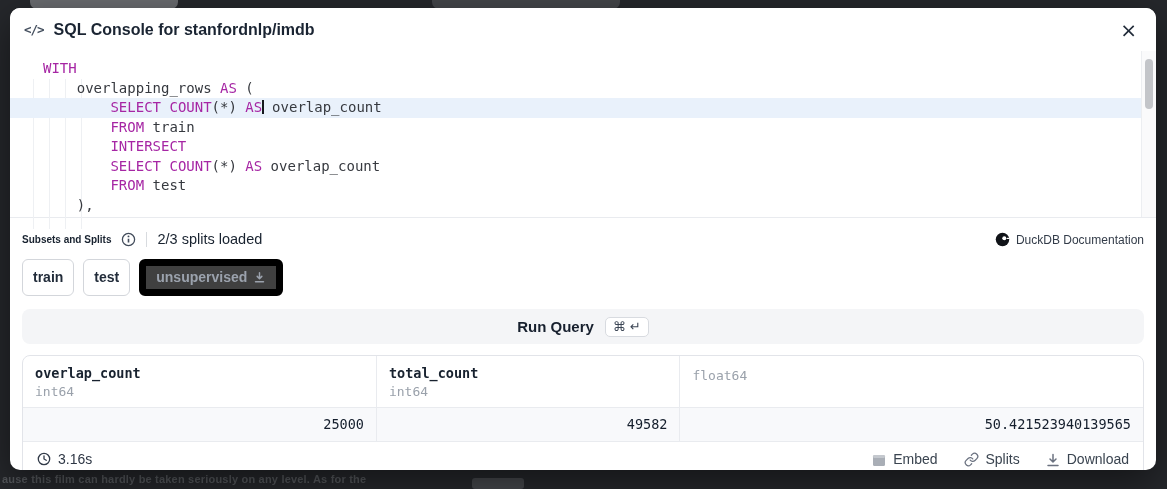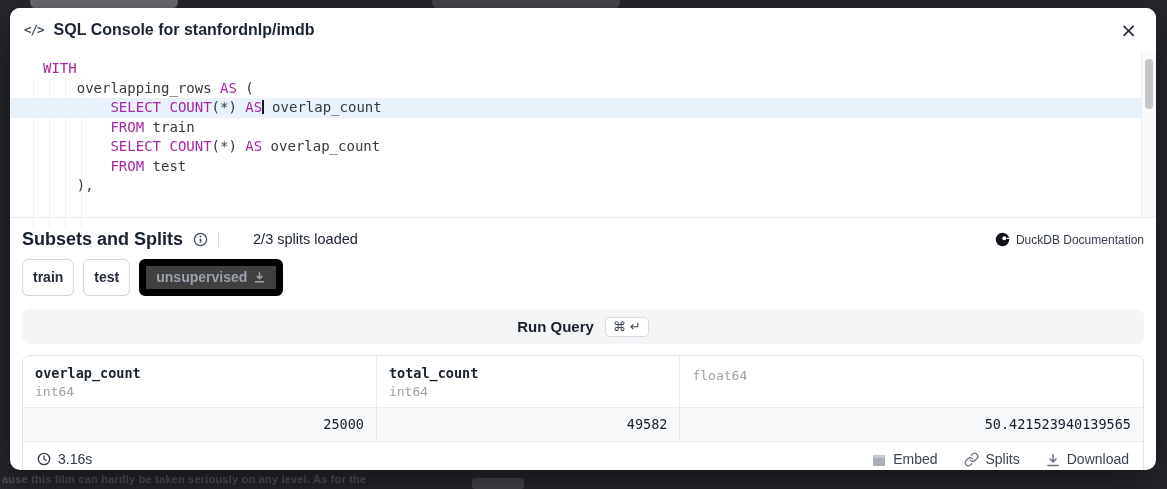--- a/index.html
+++ b/index.html
@@ -32,24 +32,24 @@
   .cl { position:relative; z-index:1; padding-left:33px; white-space:pre; height:19.5px; }
   .cl.active { background:#e9f1fb; }
   .kw { color:var(--c-keyword,#a626a4); }
   .plain { color:#36393f; }
   .caret { display:inline-block; width:1.5px; height:14px; background:#15181d; position:relative; top:2px; }
   .sbar { position:absolute; right:0; top:0; bottom:0; width:15px; background:#fafafb; border-left:1px solid #eceef1; z-index:2; }
   .sthumb { position:absolute; right:3px; top:8px; width:8px; height:50px; border-radius:4px; background:#c3c5c9; cursor:pointer; }
 
   
   .meta { margin:10px 12px 0; display:flex; align-items:center; gap:10px; height:22px; }
-  .meta-label { font-size:18px; font-weight:700; color:#18222f; }
+  .meta-label { font-size:10px; font-weight:700; color:#18222f; }
   .icon-btn { background:none; border:none; display:inline-flex; align-items:center; cursor:pointer; color:#424c5b; padding:0; }
   .vdiv { width:1px; height:15px; background:#d8dbdf; }
-  .meta-status { font-size:14.5px; color:#18222f;margin-left:24px; }
+  .meta-status { font-size:14.5px; color:#18222f; }
   .doc-link { margin-left:auto; display:inline-flex; align-items:flex-end; gap:6px; text-decoration:none;
               color:#333c49; font-size:12px; cursor:pointer; background:none; border:none; }
 
   
   .tags { margin:9px 12px 0; display:flex; gap:9px; }
   .pill { display:inline-flex; align-items:center; gap:6px; border-radius:6px; padding:3px 10px 4px;
           font-family:"Liberation Sans",sans-serif; font-size:14px; font-weight:700; cursor:pointer; }
   .pill.loaded { background:#fff; border:1px solid #d3d6db; color:#222c3a; }
   .pill.unloaded { background:#404040; border:7px solid #000000; color:#9ba2ad; }
 
@@ -95,20 +95,21 @@
   <div class="editor">
     <div class="guide g1"></div>
     <div class="guide g2"></div>
     <div class="guide g3"></div>
     <div class="guide g4"></div>
     <div>
         <div class="cl"><span class="kw">WITH</span></div>
         <div class="cl"><span class="plain">    overlapping_rows </span><span class="kw">AS</span><span class="plain"> (</span></div>
         <div class="cl active"><span class="plain">        </span><span class="kw">SELECT</span><span class="plain"> </span><span class="kw">COUNT</span><span class="plain">(*) </span><span class="kw">AS</span><span class="caret"></span><span class="plain"> overlap_count</span></div>
         <div class="cl"><span class="plain">        </span><span class="kw">FROM</span><span class="plain"> train</span></div>
+        <div class="cl"><span class="plain">        </span><span class="kw">INTERSECT</span></div>
         <div class="cl"><span class="plain">        </span><span class="kw">SELECT</span><span class="plain"> </span><span class="kw">COUNT</span><span class="plain">(*) </span><span class="kw">AS</span><span class="plain"> overlap_count</span></div>
         <div class="cl"><span class="plain">        </span><span class="kw">FROM</span><span class="plain"> test</span></div>
         <div class="cl"><span class="plain">    ),</span></div>
       </div>
     <div class="sbar">
       <div class="sthumb"></div>
     </div>
   </div>
 
   <div class="meta">

